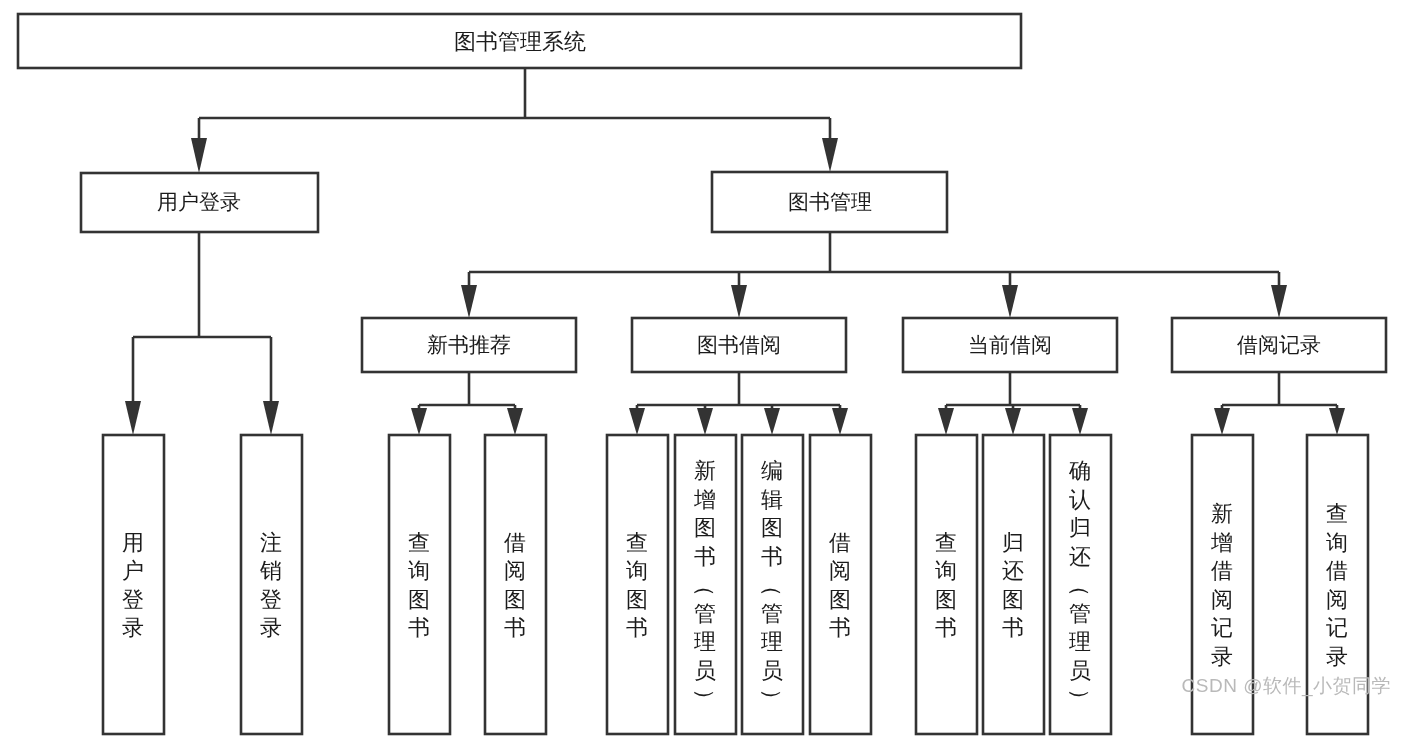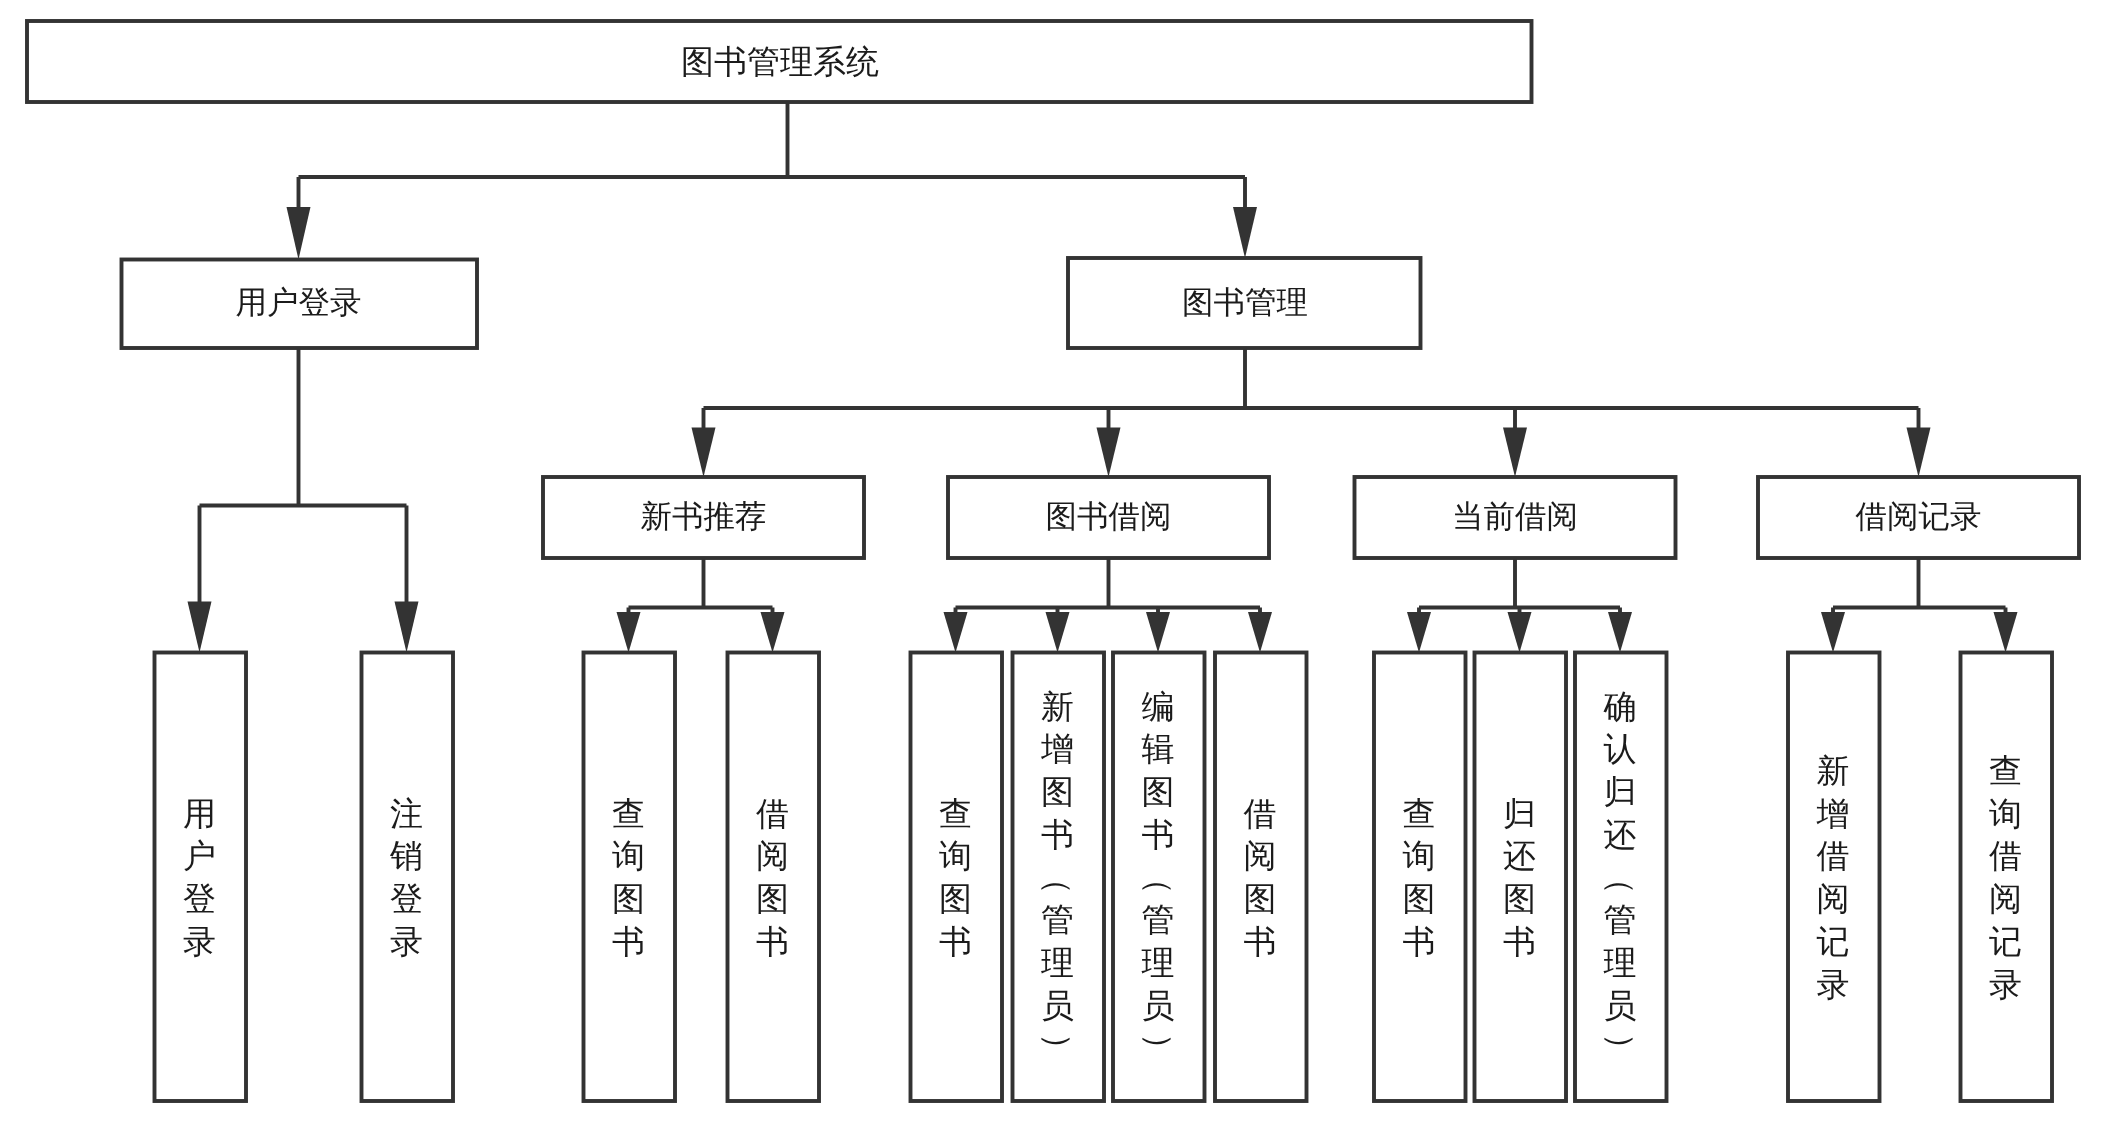--- a/index.html
+++ b/index.html
@@ -285,13 +285,14 @@
           <text class="vert-label" x="1337" y="549.73">询</text>
           <text class="vert-label" x="1337" y="578.23">借</text>
           <text class="vert-label" x="1337" y="606.73">阅</text>
           <text class="vert-label" x="1337" y="635.23">记</text>
           <text class="vert-label" x="1337" y="663.73">录</text>
         </g>
       </g>
 
   </svg>
 
+  <div class="watermark">CSDN @软件_小贺同学</div>
 </div>
 
 </body></html>

